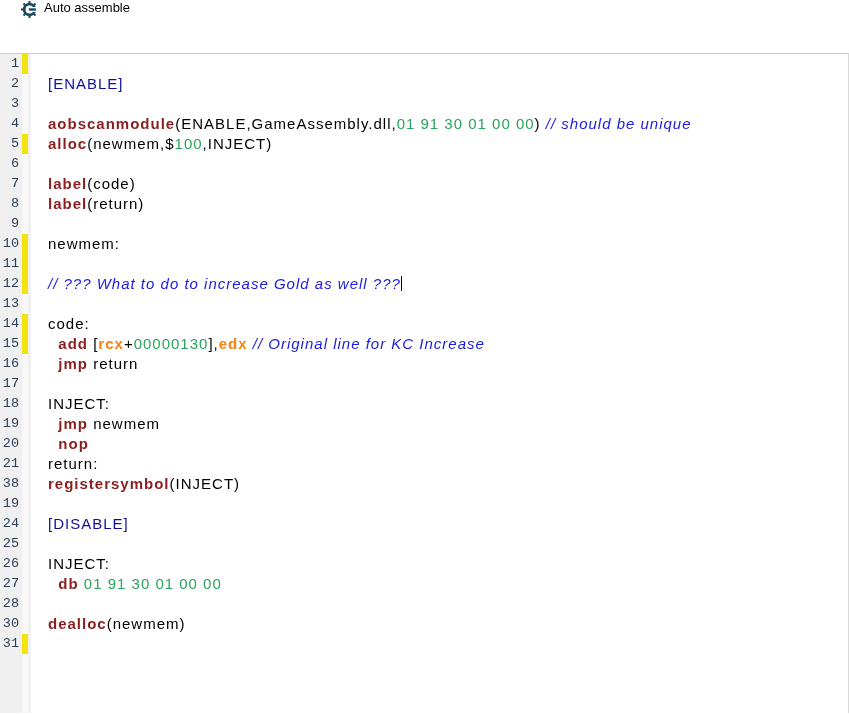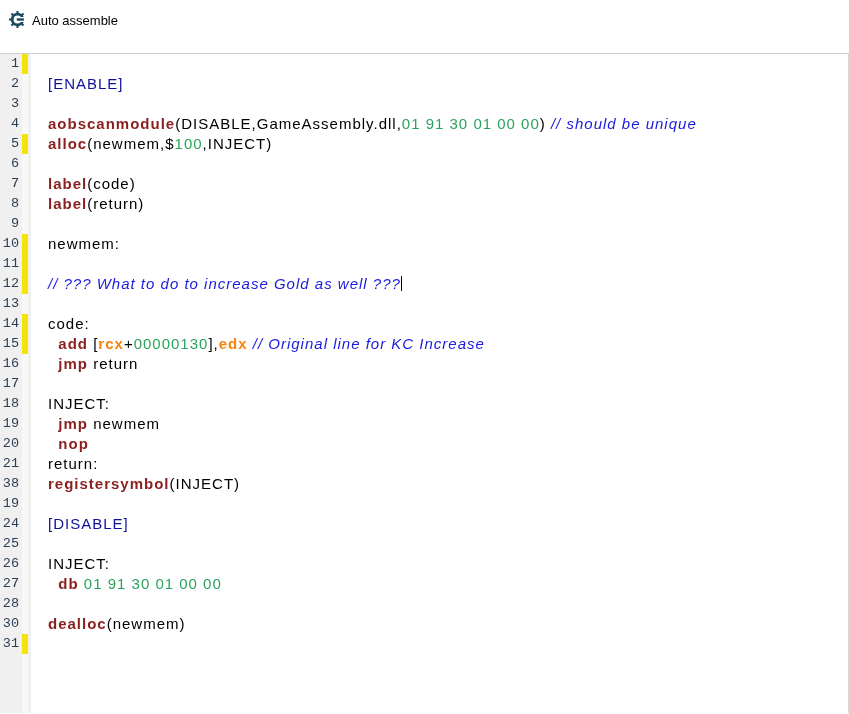--- a/index.html
+++ b/index.html
@@ -2,21 +2,21 @@
 <html><head>
 <meta charset="utf-8">
 <style>
   html,body{margin:0;padding:0;background:#ffffff;}
   .window{
     position:relative;width:849px;height:714px;overflow:hidden;
     background:#ffffff;font-family:"Liberation Sans",sans-serif;
   }
   
   .titlebar{
-    height:28px;display:flex;align-items:flex-end;padding-left:8px;
+    height:28px;display:flex;align-items:flex-start;padding-left:20px;
     background:#ffffff;
   }
   .appicon{width:18px;height:18px;display:inline-flex;align-items:center;justify-content:center;}
   .title{font-size:13px;color:#000000;margin-left:6px;}
   
   .menubar{
     height:25px;display:flex;align-items:center;padding-left:2px;
     background:#ffffff;
   }
   .menuitem{
@@ -123,21 +123,21 @@
       <div class="line">
         <span class="ln">3</span>
         <span class="mark"></span>
         <span class="sep"></span>
         <span class="code"></span>
       </div>
       <div class="line">
         <span class="ln">4</span>
         <span class="mark"></span>
         <span class="sep"></span>
-        <span class="code"><span class="kw">aobscanmodule</span><span class="pl">(DISABLE,GameAssembly.dll,</span><span class="num">01 91 30 01 00 00</span><span class="pl">) </span><span class="cm">// should be unique</span></span>
+        <span class="code"><span class="kw">aobscanmodule</span><span class="pl">(ENABLE,GameAssembly.dll,</span><span class="num">01 91 30 01 00 00</span><span class="pl">) </span><span class="cm">// should be unique</span></span>
       </div>
       <div class="line">
         <span class="ln">5</span>
         <span class="mark on"></span>
         <span class="sep"></span>
         <span class="code"><span class="kw">alloc</span><span class="pl">(newmem,$</span><span class="num">100</span><span class="pl">,INJECT)</span></span>
       </div>
       <div class="line">
         <span class="ln">6</span>
         <span class="mark"></span>

